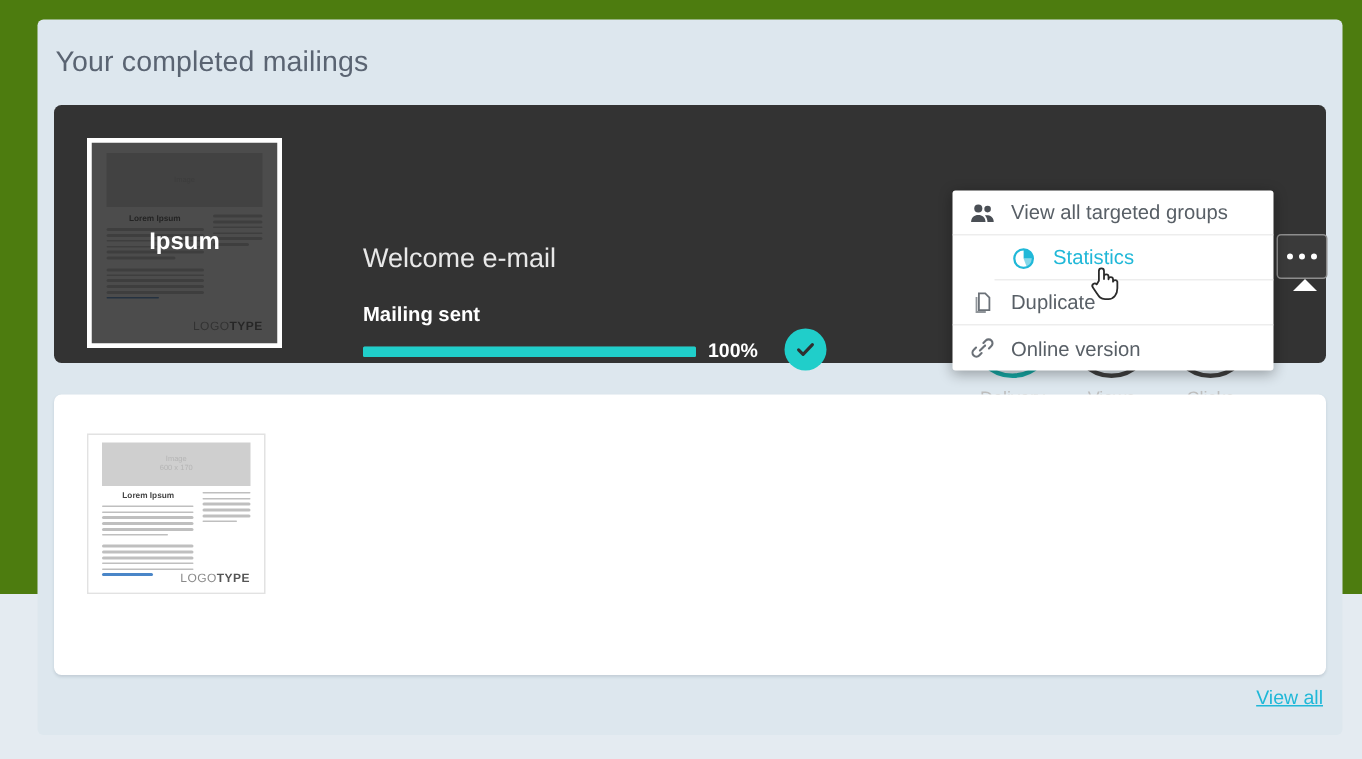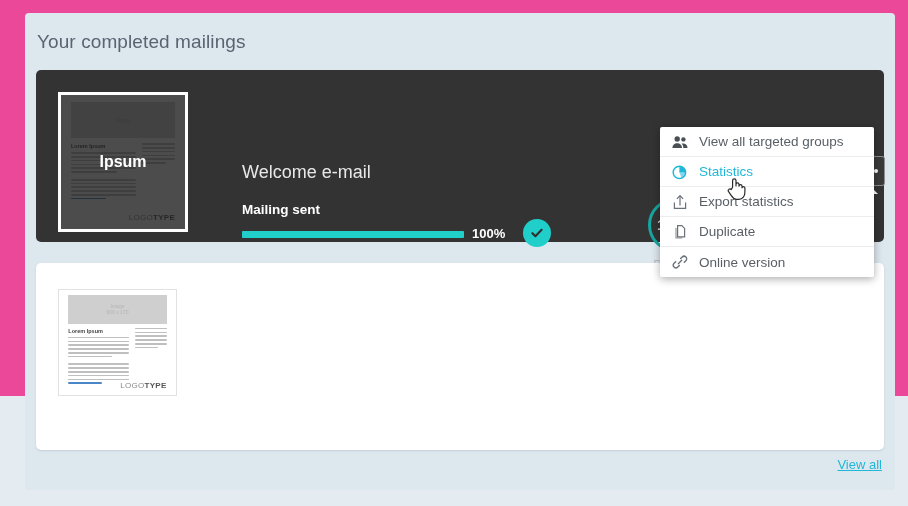--- a/index.html
+++ b/index.html
@@ -2,21 +2,21 @@
 <html><head>
 <meta charset="utf-8">
 <style>
   * { box-sizing: border-box; margin: 0; padding: 0; }
   html, body {
     width: 908px; height: 506px;
     font-family: "Liberation Sans", sans-serif;
     background: #e4ebf1;
     overflow: hidden;
   }
-  .stage { position: relative; width: 908px; height: 396px; background: #ec4899; }
+  .stage { position: relative; width: 908px; height: 396px; background: #4d7c0f; }
 
   
   .panel {
     position: absolute; left: 25px; top: 13px;
     width: 870px; height: 477px;
     background: #dde7ee;
     border-radius: 4px;
   }
 
   
@@ -55,21 +55,21 @@
     border: 3px solid #ffffff; width: 130px; height: 140px;
   }
   .card.light .thumb {
     border: 1px solid #e2e2e2; width: 119px; height: 107px;
     background: #fdfdfd;
   }
   .tn-inner { position: absolute; inset: 0; background: #fff; }
   .tn-hero { position: absolute; left: 8%; right: 8%; top: 5%; height: 27%; background: #cfcfcf;
              display:flex; align-items:center; justify-content:center; }
   .tn-hero span { font-size: 5px; color: #b5b5b5; text-align:center; line-height: 1.3; }
-  .tn-body { position: absolute; left: 8%; right: 8%; top: 36%; bottom: 5%; }
+  .tn-body { position: absolute; left: 8%; right: 8%; top: 36%; bottom: 5%; text-align: center; }
   .tn-h { font-size: 5.5px; font-weight: bold; color: #444; margin-bottom: 3px; }
   .tn-col-main { position: absolute; left: 0; top: 0; width: 62%; }
   .tn-col-side { position: absolute; right: 0; top: 0; width: 32%; }
   .tn-line { height: 1.6px; background: #bfbfbf; margin-bottom: 2.2px; border-radius: 1px; }
   .tn-line.s { width: 72%; }
   .tn-line.link { background: #4a86c8; width: 55%; }
   .tn-logo { position: absolute; right: 0; bottom: 0; font-size: 8px; color: #8a8a8a; letter-spacing: .3px; }
   .tn-logo b { color:#555; font-weight:bold; }
   .thumb-overlay {
     position: absolute; inset: 0; background: rgba(25,25,25,.78);
@@ -144,33 +144,33 @@
   .card.dark .donut-lbl { color: #bdbdbd; }
 
   
   .view-all {
     position: absolute; right: 13px; top: 444px;
     font-size: 13px; color: #20b8d8; text-decoration: underline; cursor: pointer;
   }
 
   
   .ctx-menu {
-    position: absolute; left: 660px; top: 127px; width: 214px;
+    position: absolute; left: 635px; top: 127px; width: 214px;
     background: #ffffff; border-radius: 2px;
     box-shadow: 0 2px 9px rgba(0,0,0,.33);
     overflow: hidden; z-index: 40;
   }
   .ctx-item {
     display: flex; align-items: center; height: 30px;
     padding: 0 8px 0 12px; gap: 11px;
     font-size: 13.5px; color: #585f66; cursor: pointer;
     border-bottom: 1px solid #ededed;
   }
   .ctx-item:last-child { border-bottom: none; }
-  .ctx-item.active { color: #20b8d8; }
+  .ctx-item.active { color: #20b8d8; margin-left: 28px; }
   .ctx-ico { width: 16px; height: 16px; flex: 0 0 16px; display: flex; align-items: center; justify-content: center; }
   .cursor-hand { position: absolute; left: 727px; top: 176px; z-index: 60; pointer-events: none; }
 </style>
 </head>
 <body>
 
 <div class="stage">
   <div class="panel">
 
     <div class="panel-title">Your completed mailings</div>
@@ -326,30 +326,20 @@
       <span class="ctx-ico">
         <svg width="16" height="16" viewBox="0 0 16 16">
           <circle cx="7.4" cy="8.4" r="6.2" fill="none" stroke="#20b8d8" stroke-width="1.5"></circle>
           <path d="M7.4 8.4 L7.4 2.2 A6.2 6.2 0 0 1 13.6 8.4 Z" fill="#20b8d8"></path>
           <path d="M7.4 8.4 L13.6 8.4 A6.2 6.2 0 0 1 9.6 14.3 Z" fill="#20b8d8" opacity=".55"></path>
         </svg>
       </span>
       <span>Statistics</span>
     </div>
 
-    <div class="ctx-item">
-      <span class="ctx-ico">
-        <svg width="14" height="16" viewBox="0 0 14 16" fill="none" stroke="#6b7178" stroke-width="1.2">
-          <path d="M1.4 8.4 V14.4 H12.6 V8.4"></path>
-          <path d="M7 11.4 V1.8"></path>
-            <path d="M3.9 4.9 L7 1.7 L10.1 4.9"></path>
-        </svg>
-      </span>
-      <span>Export statistics</span>
-    </div>
 
     <div class="ctx-item">
       <span class="ctx-ico">
         <svg width="15" height="16" viewBox="0 0 15 16" fill="none" stroke="#6b7178" stroke-width="1.2">
           <path d="M4.6 1.6 h4.2 l2.8 2.8 v8.4 h-7z"></path>
           <path d="M3 4 v10 h6.2" opacity=".75"></path>
         </svg>
       </span>
       <span>Duplicate</span>
     </div>

